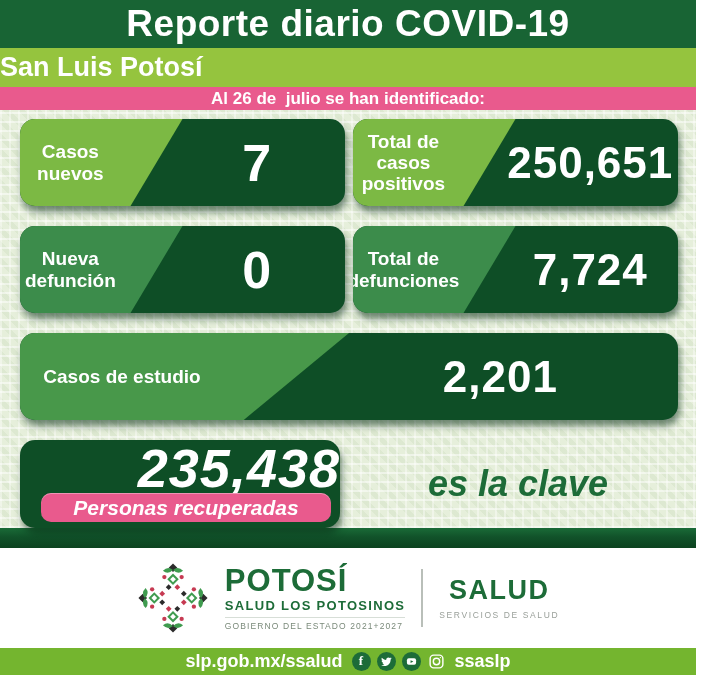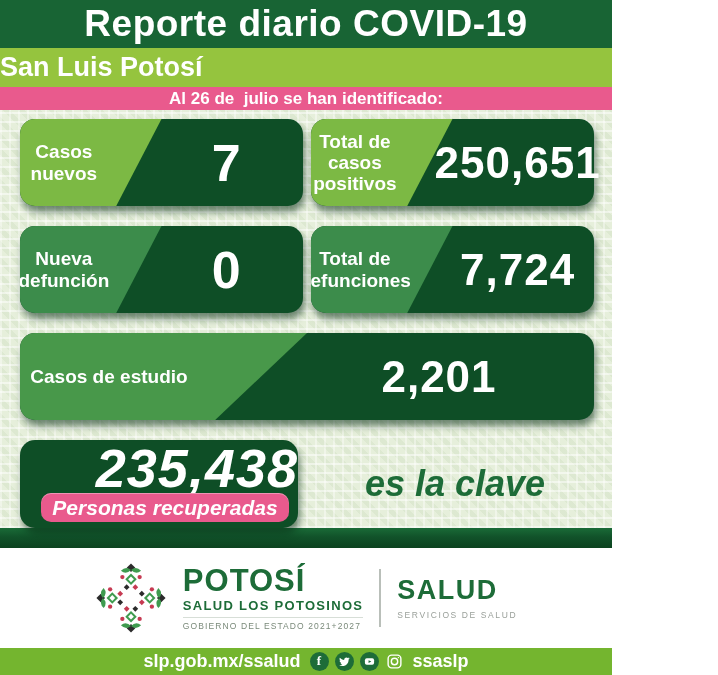--- a/index.html
+++ b/index.html
@@ -10,21 +10,21 @@
     --label-light:#7cb944;
     --label-medium:#3c8c4b;
     --label-mid:#48984a;
     --band-green:#11522a;
     --bar-green:#74b52f;
     --brand-green:#1d6c38;
     --bg-tint:#e6efdb;
   }
   *{margin:0;padding:0;box-sizing:border-box;}
   body{font-family:"Liberation Sans",sans-serif;background:#fff;}
-  .poster{width:612px;height:675px;overflow:hidden;position:relative;background:#ef4444;}
+  .poster{width:696px;height:675px;overflow:hidden;position:relative;background:#ef4444;}
 
   
   .title-bar{height:48px;background:var(--header-green);display:flex;align-items:center;justify-content:center;}
   .title-bar h1{color:#fff;font-size:37px;font-weight:bold;letter-spacing:0.5px;}
   .subtitle-bar{height:39px;background:var(--subtitle-green);display:flex;align-items:center;}
   .subtitle-bar div{color:#fff;font-size:27px;font-weight:bold;}
   .date-banner{height:23px;background:var(--pink);display:flex;align-items:center;justify-content:center;}
   .date-banner div{color:#fff;font-size:17px;font-weight:bold;white-space:pre;}
 
   
@@ -88,21 +88,21 @@
   }
 
   
   .footer{height:100px;background:#fff;display:flex;align-items:center;justify-content:center;gap:16px;}
   .emblem{width:72px;height:72px;flex:0 0 auto;}
   .brand-block{text-align:left;}
   .brand-name{color:var(--brand-green);font-size:31px;font-weight:bold;letter-spacing:1px;line-height:1;}
   .brand-tagline{color:var(--brand-green);font-size:13px;font-weight:bold;letter-spacing:1.3px;margin-top:2px;}
   .brand-subline{color:#7a8a7a;font-size:8.5px;letter-spacing:1.1px;margin-top:4px;border-top:1px solid #d7ded7;padding-top:3px;}
   .footer-divider{width:2px;height:58px;background:#b9bfb9;}
-  .org-block{text-align:left;}
+  .org-block{text-align:center;}
   .org-name{color:var(--brand-green);font-size:27px;font-weight:bold;letter-spacing:1.5px;line-height:1;}
   .org-subline{color:#9aa09a;font-size:8.5px;letter-spacing:1.6px;margin-top:6px;}
 
   
   .bottom-bar{height:27px;background:var(--bar-green);display:flex;align-items:center;justify-content:center;gap:9px;}
   .bottom-bar .website,.bottom-bar .handle{color:#fff;font-size:18px;font-weight:bold;}
   .social{display:flex;align-items:center;gap:6px;}
   .social .circle{
     width:19px;height:19px;border-radius:50%;background:var(--brand-green);
     display:flex;align-items:center;justify-content:center;color:#fff;

